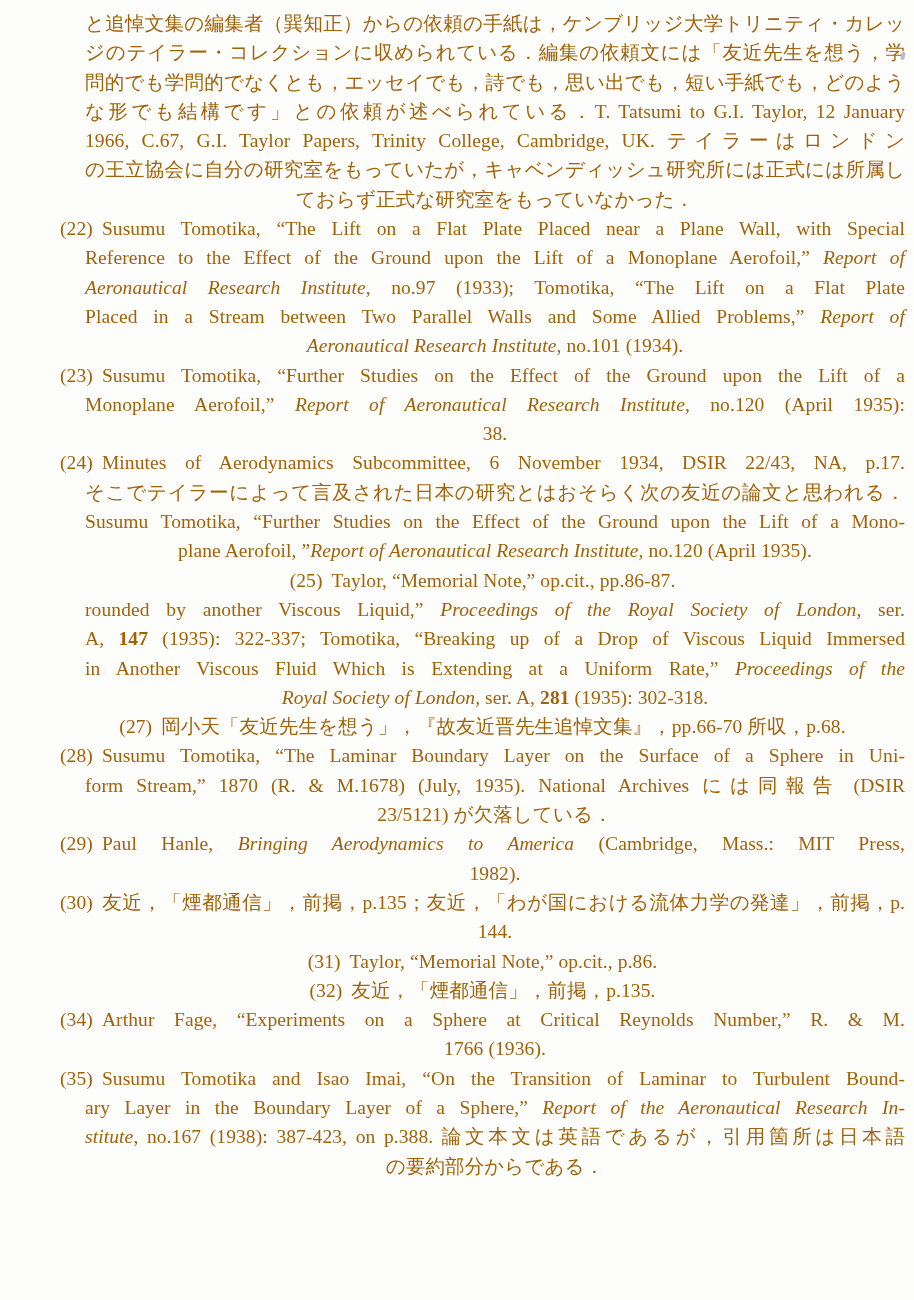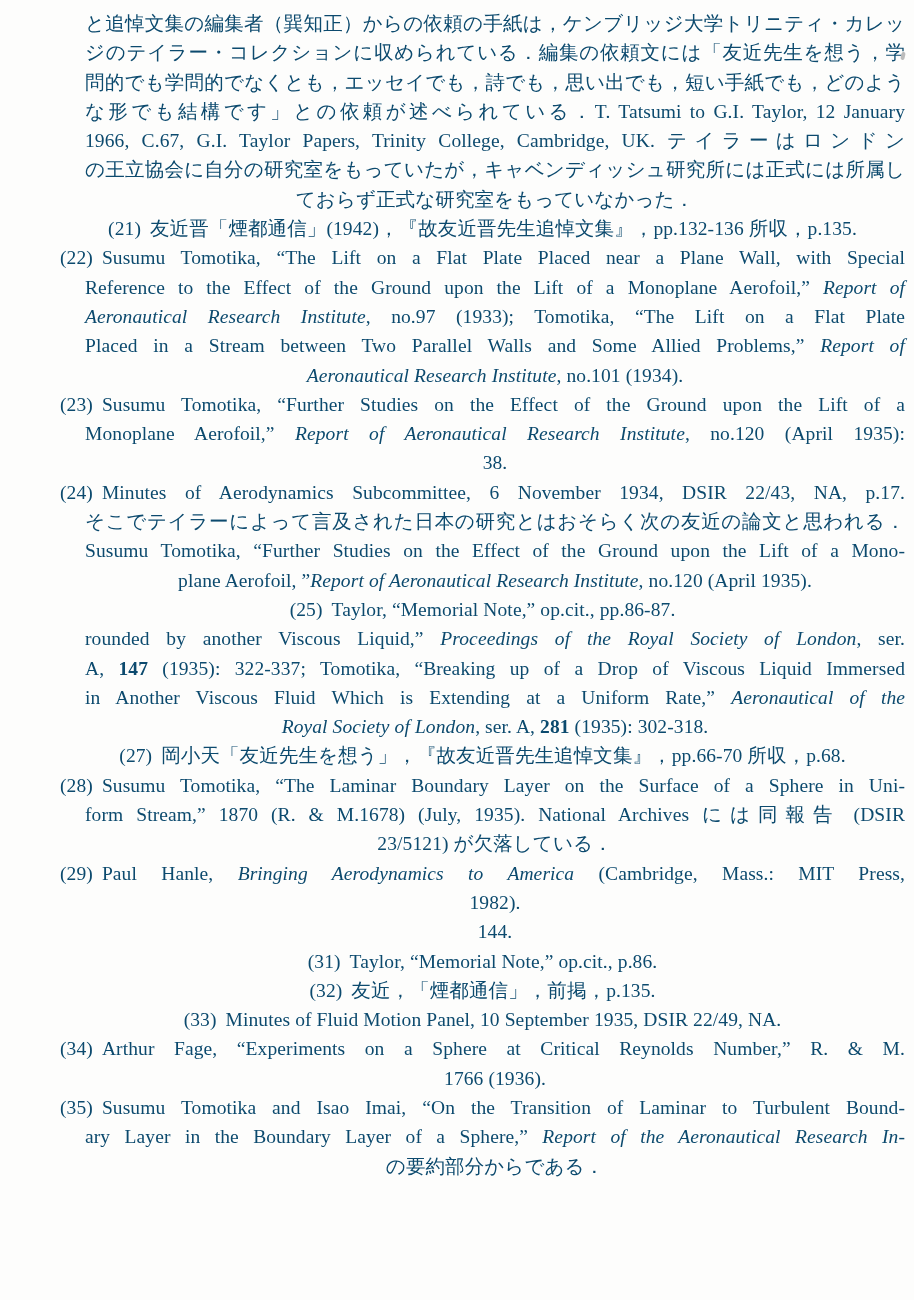--- a/index.html
+++ b/index.html
@@ -36,32 +36,29 @@
     background: #bcbcbc;
     border-radius: 2px;
     transform: rotate(12deg);
   }
   .artifact.a1 { left: 901px; top: 52px; }
 </style>
 </head>
 <body>
 
 <div class="page" style="background: rgb(253, 253, 252);">
-  <div class="content" id="endnotes-root" style="color: #0c4a6e;">
+  <div class="content" id="endnotes-root" style="color: #a16207;">
       <div class="block para">
         <div class="line j"><span>と追悼文集の編集者（巽知正）からの依頼の手紙は，ケンブリッジ大学トリニティ・カレッ</span></div>
         <div class="line j"><span>ジのテイラー・コレクションに収められている．編集の依頼文には「友近先生を想う，学</span></div>
         <div class="line j"><span>問的でも学問的でなくとも，エッセイでも，詩でも，思い出でも，短い手紙でも，どのよう</span></div>
         <div class="line j"><span>な形でも結構です」との依頼が述べられている．T. Tatsumi to G.I. Taylor, 12 January</span></div>
         <div class="line j"><span>1966, C.67, G.I. Taylor Papers, Trinity College, Cambridge, UK. テイラーはロンドン</span></div>
         <div class="line j"><span>の王立協会に自分の研究室をもっていたが，キャベンディッシュ研究所には正式には所属し</span></div>
         <div class="line"><span>ておらず正式な研究室をもっていなかった．</span></div>
-      </div>
-      <div class="block note">
-        <div class="line first"><span class="nlabel">(21)</span><span>友近晋「煙都通信」(1942)，『故友近晋先生追悼文集』，pp.132-136 所収，p.135.</span></div>
       </div>
       <div class="block note">
         <div class="line j first"><span class="nlabel">(22)</span><span>Susumu Tomotika, “The Lift on a Flat Plate Placed near a Plane Wall, with Special</span></div>
         <div class="line j"><span>Reference to the Effect of the Ground upon the Lift of a Monoplane Aerofoil,” </span><span class="i">Report of</span></div>
         <div class="line j"><span class="i">Aeronautical Research Institute</span><span>, no.97 (1933); Tomotika, “The Lift on a Flat Plate</span></div>
         <div class="line j"><span>Placed in a Stream between Two Parallel Walls and Some Allied Problems,” </span><span class="i">Report of</span></div>
         <div class="line"><span class="i">Aeronautical Research Institute</span><span>, no.101 (1934).</span></div>
       </div>
       <div class="block note">
         <div class="line j first"><span class="nlabel">(23)</span><span>Susumu Tomotika, “Further Studies on the Effect of the Ground upon the Lift of a</span></div>
@@ -73,51 +70,50 @@
         <div class="line j"><span>そこでテイラーによって言及された日本の研究とはおそらく次の友近の論文と思われる．</span></div>
         <div class="line j"><span>Susumu Tomotika, “Further Studies on the Effect of the Ground upon the Lift of a Mono-</span></div>
         <div class="line"><span>plane Aerofoil, ”</span><span class="i">Report of Aeronautical Research Institute</span><span>, no.120 (April 1935).</span></div>
       </div>
       <div class="block note">
         <div class="line first"><span class="nlabel">(25)</span><span>Taylor, “Memorial Note,” op.cit., pp.86-87.</span></div>
       </div>
       <div class="block note">
         <div class="line j"><span>rounded by another Viscous Liquid,” </span><span class="i">Proceedings of the Royal Society of London</span><span>, ser.</span></div>
         <div class="line j"><span>A, </span><span class="b">147</span><span> (1935): 322-337; Tomotika, “Breaking up of a Drop of Viscous Liquid Immersed</span></div>
-        <div class="line j"><span>in Another Viscous Fluid Which is Extending at a Uniform Rate,” </span><span class="i">Aeronautical of the</span></div>
+        <div class="line j"><span>in Another Viscous Fluid Which is Extending at a Uniform Rate,” </span><span class="i">Proceedings of the</span></div>
         <div class="line"><span class="i">Royal Society of London</span><span>, ser. A, </span><span class="b">281</span><span> (1935): 302-318.</span></div>
       </div>
       <div class="block note">
         <div class="line first"><span class="nlabel">(27)</span><span>岡小天「友近先生を想う」，『故友近晋先生追悼文集』，pp.66-70 所収，p.68.</span></div>
       </div>
       <div class="block note">
         <div class="line j first"><span class="nlabel">(28)</span><span>Susumu Tomotika, “The Laminar Boundary Layer on the Surface of a Sphere in Uni-</span></div>
         <div class="line j"><span>form Stream,” 1870 (R. &amp; M.1678) (July, 1935). National Archives には同報告 (DSIR</span></div>
         <div class="line"><span>23/5121) が欠落している．</span></div>
       </div>
       <div class="block note">
         <div class="line j first"><span class="nlabel">(29)</span><span>Paul Hanle, </span><span class="i">Bringing Aerodynamics to America</span><span> (Cambridge, Mass.: MIT Press,</span></div>
         <div class="line"><span>1982).</span></div>
       </div>
       <div class="block note">
+        <div class="line j first"><span class="nlabel">(30)</span><span>友近，「煙都通信」，前掲，p.135；友近，「わが国における流体力学の発達」，前掲，p.</span></div>
         <div class="line"><span>144.</span></div>
       </div>
       <div class="block note">
         <div class="line first"><span class="nlabel">(31)</span><span>Taylor, “Memorial Note,” op.cit., p.86.</span></div>
       </div>
       <div class="block note">
         <div class="line first"><span class="nlabel">(32)</span><span>友近，「煙都通信」，前掲，p.135.</span></div>
       </div>
       <div class="block note">
-        <div class="line first"><span class="nlabel">(33)</span><span>Minutes of Fluid Motion Panel, 10 September 1935, DSIR 22/49, NA.</span></div>
-      </div>
-      <div class="block note">
         <div class="line j first"><span class="nlabel">(34)</span><span>Arthur Fage, “Experiments on a Sphere at Critical Reynolds Number,” R. &amp; M.</span></div>
         <div class="line"><span>1766 (1936).</span></div>
       </div>
       <div class="block note">
         <div class="line j first"><span class="nlabel">(35)</span><span>Susumu Tomotika and Isao Imai, “On the Transition of Laminar to Turbulent Bound-</span></div>
         <div class="line j"><span>ary Layer in the Boundary Layer of a Sphere,” </span><span class="i">Report of the Aeronautical Research In-</span></div>
+        <div class="line j"><span class="i">stitute</span><span>, no.167 (1938): 387-423, on p.388. 論文本文は英語であるが，引用箇所は日本語</span></div>
         <div class="line"><span>の要約部分からである．</span></div>
       </div>
     </div>
   <div class="artifact a1"></div>
 </div>
 
 </body></html>

